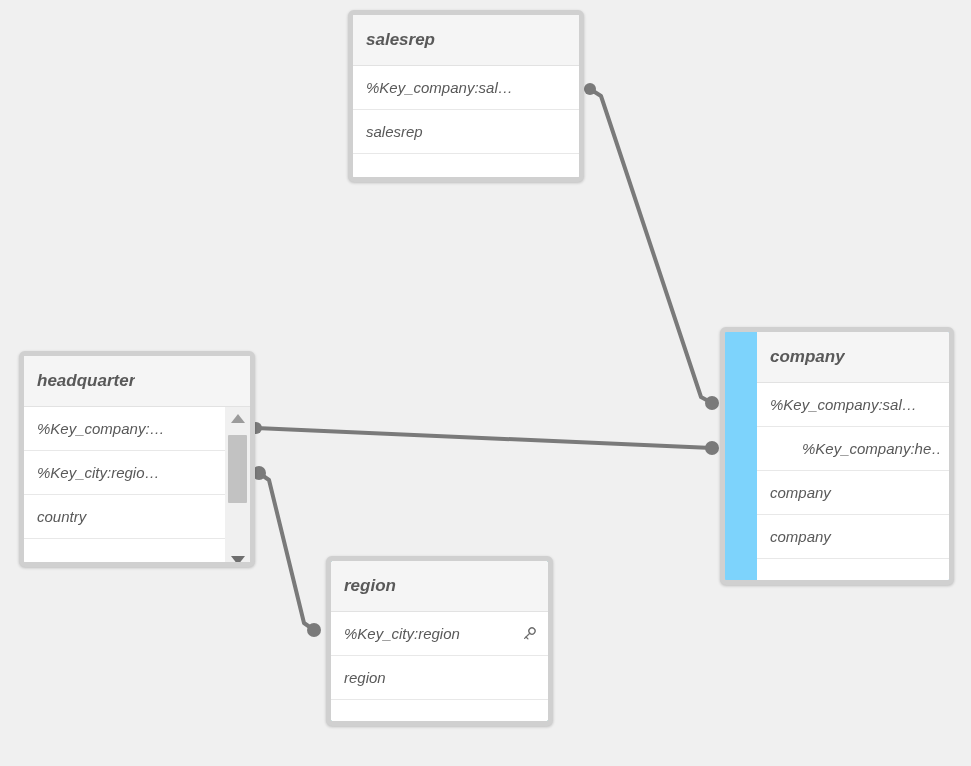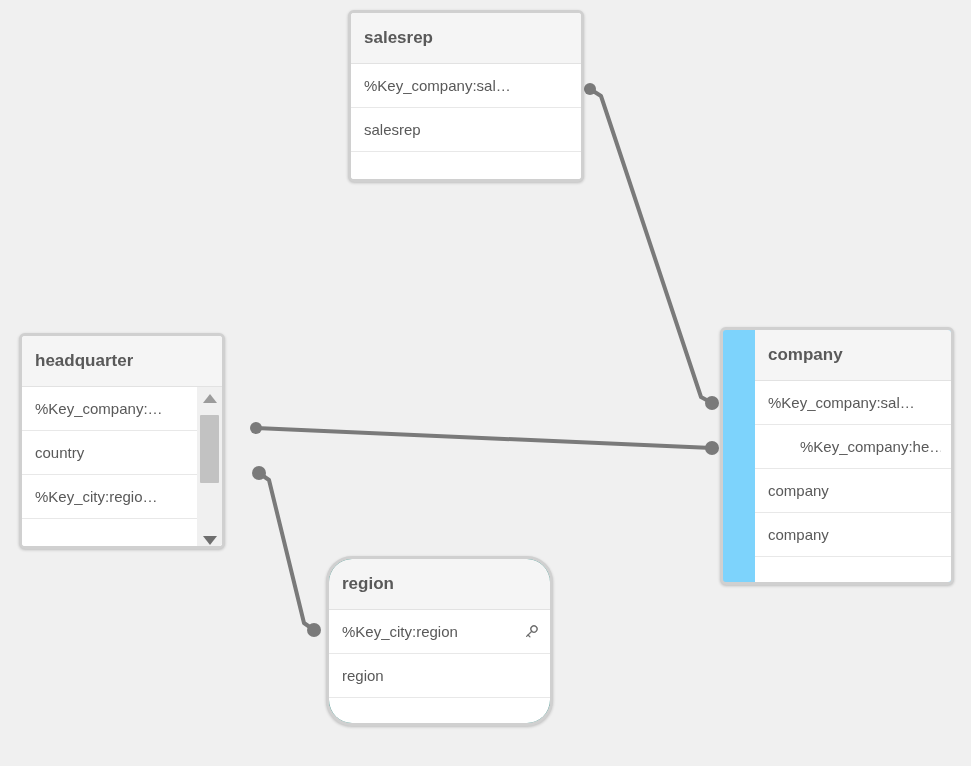--- a/index.html
+++ b/index.html
@@ -34,25 +34,26 @@
   }
   #links .link-line {
     pointer-events: stroke;
   }
 
   
   .table-card {
     position: absolute;
     z-index: 2;
     background: #ffffff;
-    border: 3px solid #f97316;
+    border: 5px solid #f97316;
     border-radius: 6px;
     box-sizing: border-box;
     box-shadow: 0 1px 3px rgba(0,0,0,0.22);
     overflow: hidden;
+    font-style: italic;
   }
 
   .table-header {
     height: 51px;
     background: #f5f5f5;
     border-bottom: 1px solid #e2e2e2;
     display: flex;
     align-items: center;
     padding: 0 0 0 13px;
     box-sizing: border-box;
@@ -130,21 +131,21 @@
     position: absolute;
     left: 3px;
     width: 19px;
     background: #c2c2c2;
     border-radius: 1px;
   }
 
   
   #card-salesrep   { left: 348px; top: 10px;  width: 236px; height: 172px; }
   #card-company    { left: 720px; top: 327px; width: 234px; height: 258px; }
-  #card-headquarter{ left: 19px;  top: 333px; width: 206px; height: 216px; }
+  #card-headquarter{ left: 19px;  top: 351px; width: 236px; height: 216px; }
   #card-region     { left: 326px; top: 556px; width: 227px; height: 170px; }
 </style>
 </head>
 <body style="background: rgb(240, 240, 240);">
 
 <div id="canvas">
 
   <svg id="links" viewBox="0 0 971 766" width="971" height="766">
 
     <g>
@@ -204,24 +205,24 @@
 
   <div class="table-card" id="card-headquarter" style="background: rgb(255, 255, 255); border-color: rgb(208, 208, 208);">
     <div class="table-header" style="background: rgb(245, 245, 245);">
       <span class="table-header-title" style="color: rgb(89, 89, 89);">headquarter</span>
     </div>
     <div class="field-list">
       <div class="field-row" style="border-bottom-color: rgb(232, 232, 232); align-items: center;">
         <span class="field-name" style="color: rgb(89, 89, 89);">%Key_company:…</span>
       </div>
       <div class="field-row" style="border-bottom-color: rgb(232, 232, 232);">
+        <span class="field-name" style="color: rgb(89, 89, 89);">%Key_city:regio…</span>
+      </div>
+      <div class="field-row" style="border-bottom-color: rgb(232, 232, 232);">
         <span class="field-name" style="color: rgb(89, 89, 89);">country</span>
-      </div>
-      <div class="field-row" style="border-bottom-color: rgb(232, 232, 232);">
-        <span class="field-name" style="color: rgb(89, 89, 89);">%Key_city:regio…</span>
       </div>
       <div class="footer-row"></div>
 
       <div class="vscroll" style="height: 164px; background: rgb(240, 240, 240);">
         <div class="vscroll-arrow">
           <svg width="14" height="9" viewBox="0 0 14 9">
             <polygon points="7,0 14,9 0,9" fill="#9b9b9b"></polygon>
           </svg>
         </div>
         <div class="vscroll-track">
@@ -229,21 +230,21 @@
         </div>
         <div class="vscroll-arrow">
           <svg width="14" height="9" viewBox="0 0 14 9">
             <polygon points="0,0 14,0 7,9" fill="#6e6e6e"></polygon>
           </svg>
         </div>
       </div>
     </div>
   </div>
 
-  <div class="table-card" id="card-region" style="background: #0f766e; border-color: rgb(208, 208, 208); border-radius: 26px;">
+  <div class="table-card" id="card-region" style="background: #0f766e; border-color: rgb(208, 208, 208);">
     <div class="table-header" style="background: rgb(245, 245, 245);">
       <span class="table-header-title" style="color: rgb(89, 89, 89);">region</span>
     </div>
     <div class="field-list">
       <div class="field-row" style="border-bottom-color: rgb(232, 232, 232);">
         <span class="field-name" style="color: rgb(89, 89, 89);">%Key_city:region</span>
         <span class="key-icon">
           <svg width="17" height="17" viewBox="0 0 17 17">
             <g transform="rotate(-45 8.5 8.5)" fill="none" stroke="#6e6e6e" stroke-width="1.3">
               <circle cx="12.0" cy="8.5" r="3.1"></circle>

